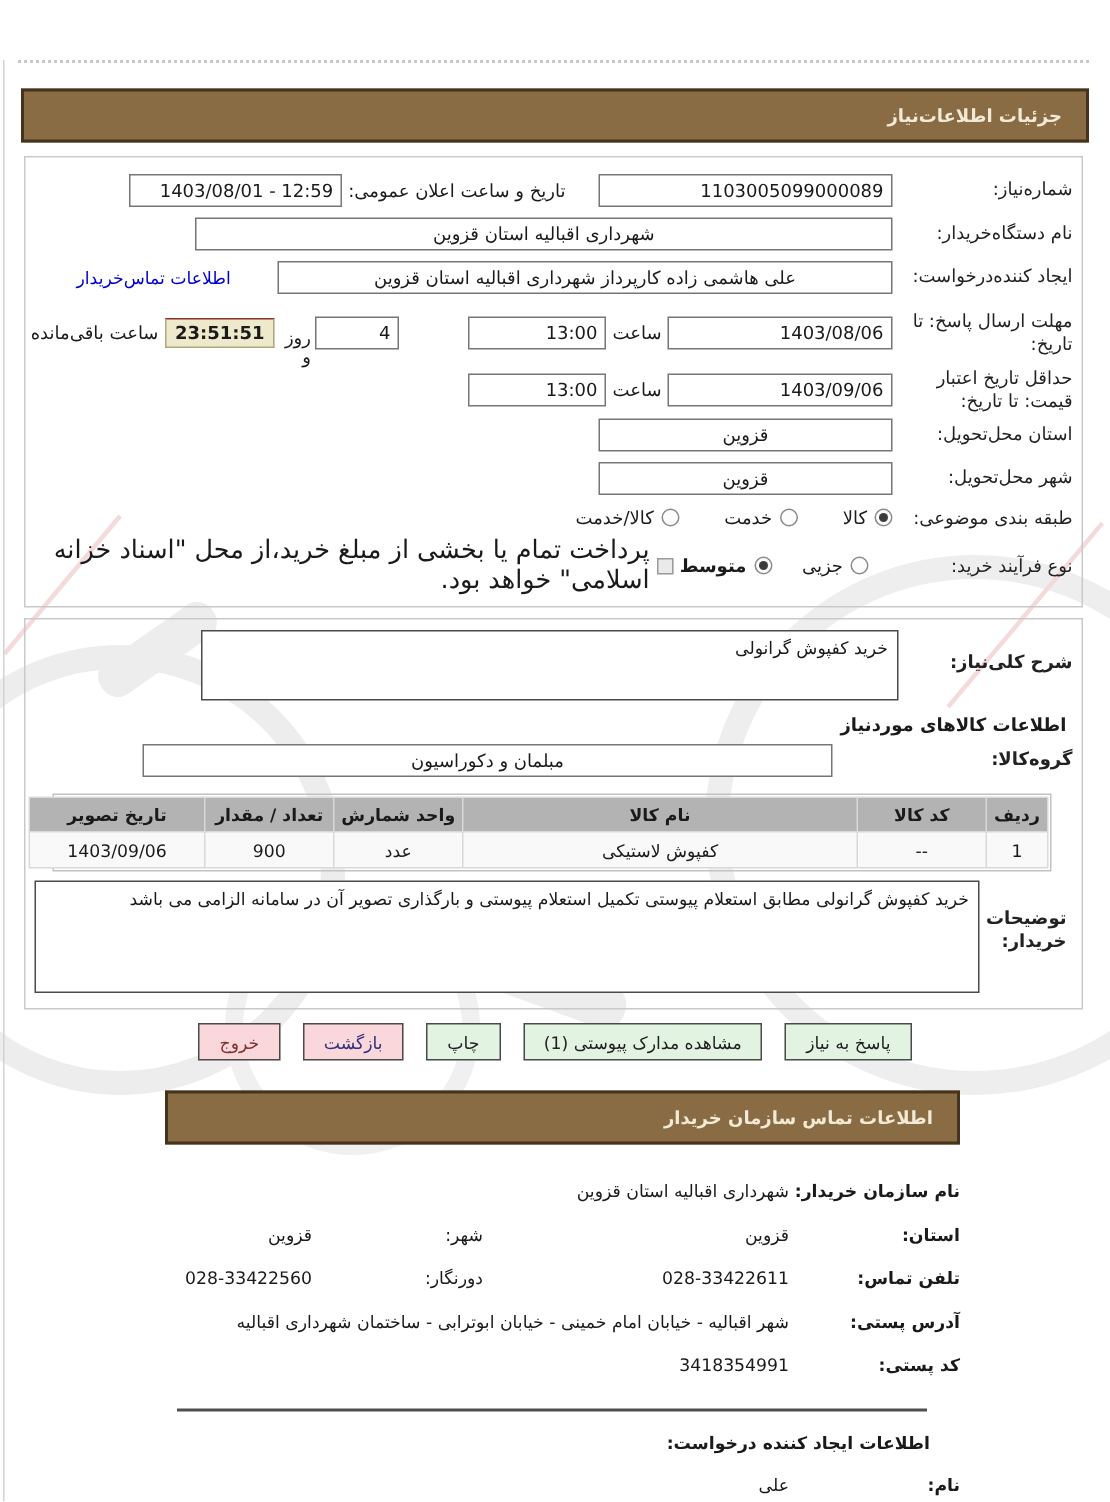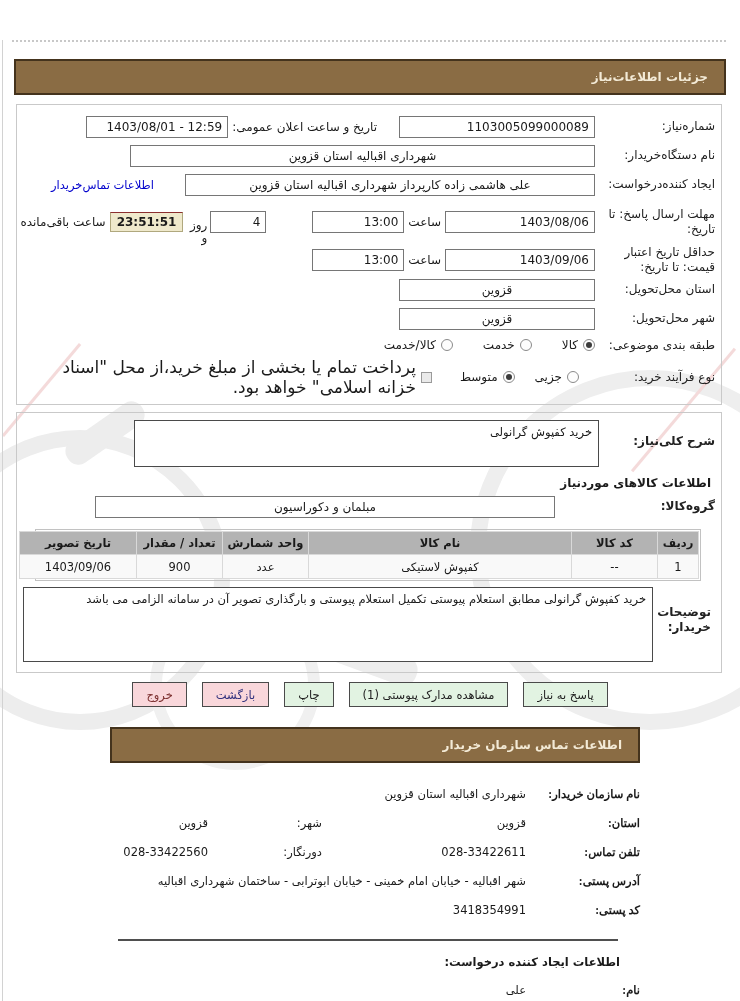--- a/index.html
+++ b/index.html
@@ -66,21 +66,21 @@
          font-size:11.5px; padding:0 13px; cursor:pointer; }
   .btn-green { background:#e2f3e2; color:#1f1f1f; }
   .btn-pink  { background:#f9d7db; }
   .btn-back  { color:#32327e; }
   .btn-exit  { color:#7e3232; }
 
   .link { color:#0000cc; font-size:11.5px; text-decoration:none; }
 
   .contact { margin:0 100px 0 110px; font-size:11.5px; }
   .crow { display:flex; align-items:center; min-height:29px; }
-  .clabel { font-weight:bold; width:114px; flex:none;font-family:Liberation Serif, serif; }
+  .clabel { font-weight:bold; width:114px; flex:none; }
   .cvalue { width:204px; flex:none; }
   .clabel2 { font-weight:normal; width:74px; flex:none;margin-left:40px; }
   .cvalue2 { flex:1; }
 
   .divider { margin:15px 122px 6px 118px; border-top:2px solid #4f4f4f; }
   .creator-title { font-weight:bold; font-size:11.5px; margin:14px 120px 6px; }
 
   .days-wrap { width:24px; line-height:1.1; flex:none; margin-right:3px;margin-top:20px; }
 </style>
 </head>
@@ -165,21 +165,21 @@
         <span>کالا/خدمت</span>
       </span>
     </div>
 
     <div class="frow" style="min-height:24px;">
       <span class="flabel">نوع فرآیند خرید:</span>
       <span class="opt" style="margin-left:20px;margin-right:16px;">
         <span class="radio"></span>
         <span>جزیی</span>
       </span>
-      <span class="opt" style="margin-left:28px;">
+      <span class="opt" style="margin-left:4px;font-weight:bold;">
         <span class="radio sel"></span>
         <span>متوسط</span>
       </span>
       <span class="opt" style="margin-left:0;">
         <span class="chk"></span>
         <span style="font-size:17px;">پرداخت تمام یا بخشی از مبلغ خرید،از محل "اسناد خزانه اسلامی" خواهد بود.</span>
       </span>
     </div>
   </div>
 

